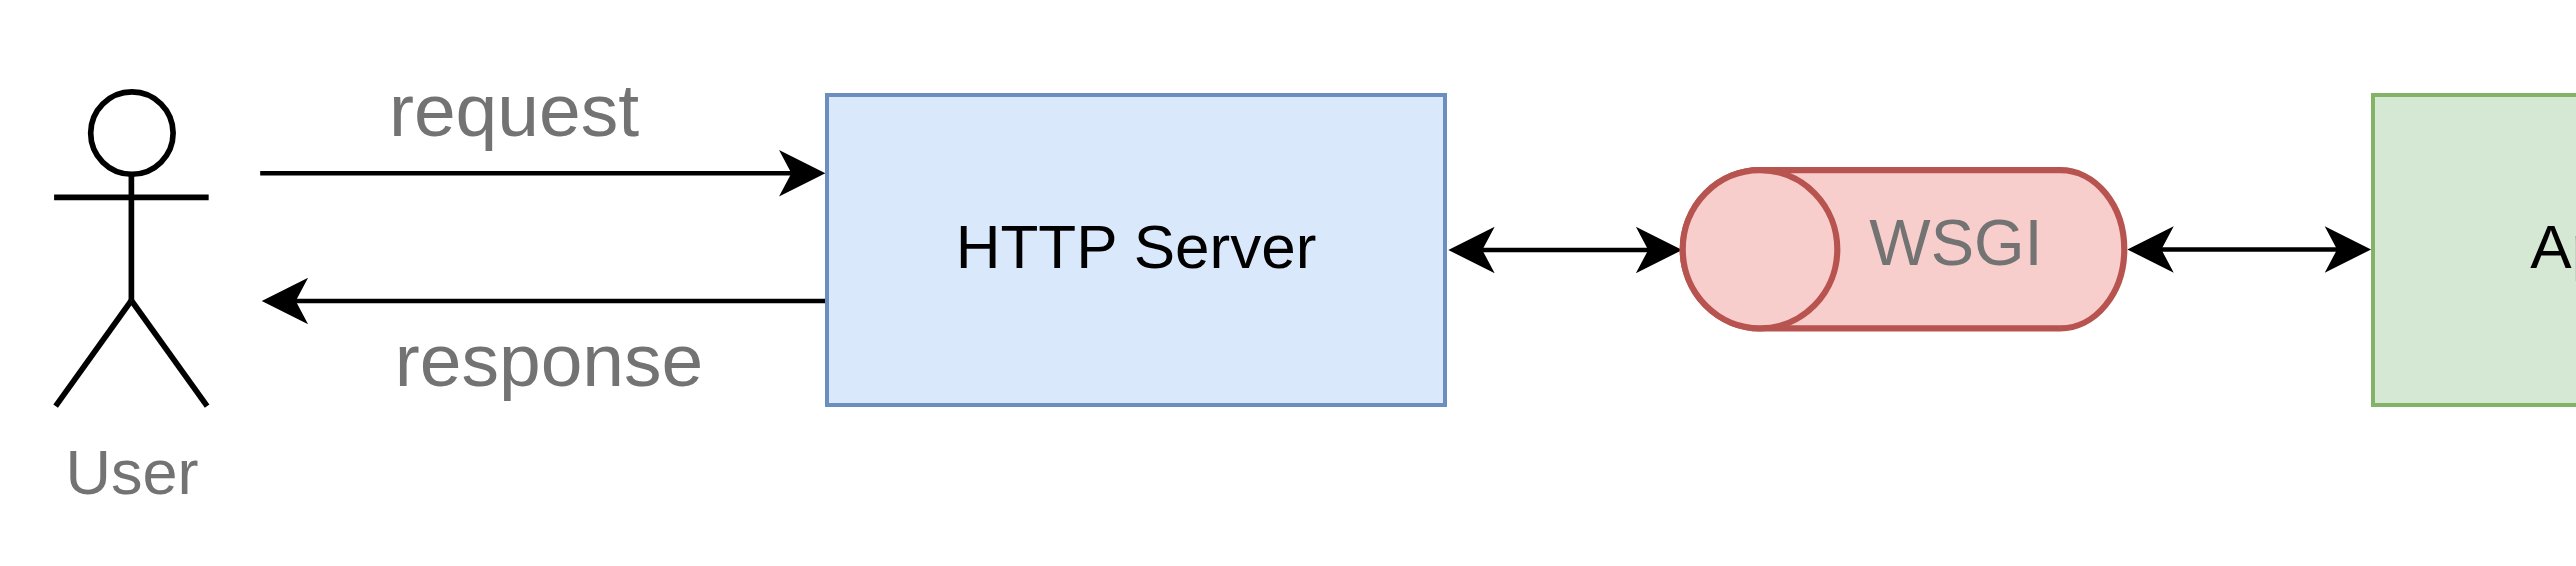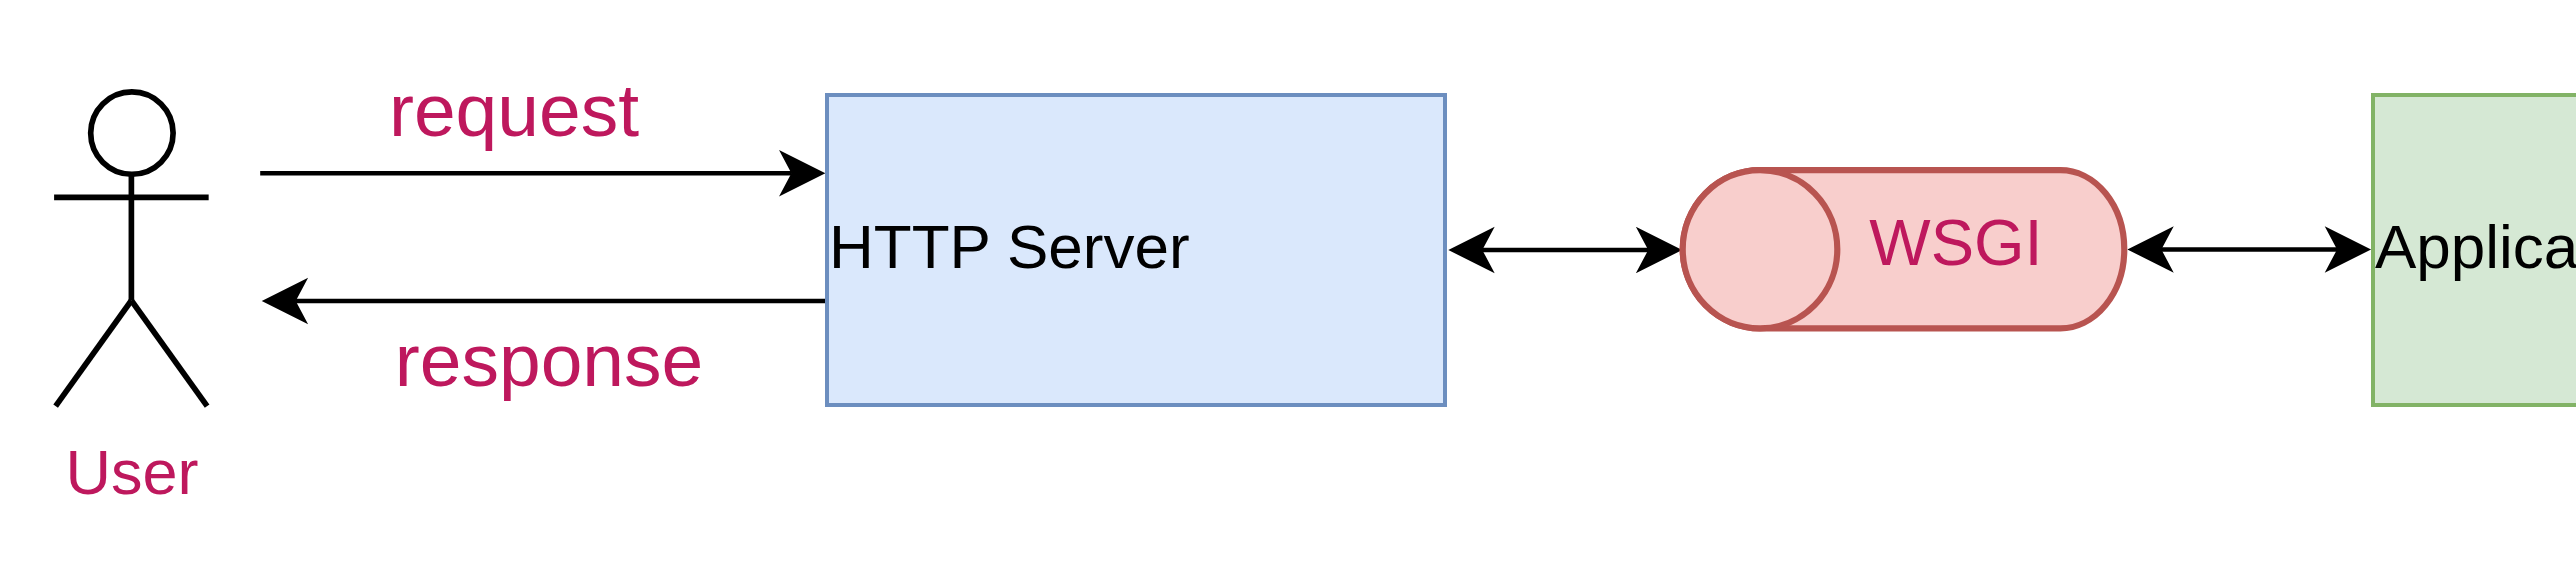--- a/index.html
+++ b/index.html
@@ -19,34 +19,34 @@
   }
   svg.overlay {
     position: absolute;
     left: 0; top: 0;
     width: 3045px;
     height: 567px;
   }
   .label {
     position: absolute;
     transform: translate(-50%, -50%);
-    color: #be185d;
+    color: #737373;
     white-space: nowrap;
     line-height: 1;
   }
   .label-request   { left: 514px;  top: 110px; font-size: 75px; }
   .label-response  { left: 549px; top: 360px; font-size: 75px; }
   .label-user      { left: 132px;  top: 472px; font-size: 63px; }
   .label-wsgi      { left: 1956px; top: 242px; font-size: 65px; }
   .node-box {
     position: absolute;
     box-sizing: border-box;
     display: flex;
     align-items: center;
-    justify-content: flex-start;
+    justify-content: center;
     font-size: 62px;
     color: #000000;
   }
   .node-http {
     left: 825px; top: 93px;
     width: 622px; height: 314px;
     background: #dae8fc;
     border: 4.1px solid #6c8ebf;
   }
   .node-app {

